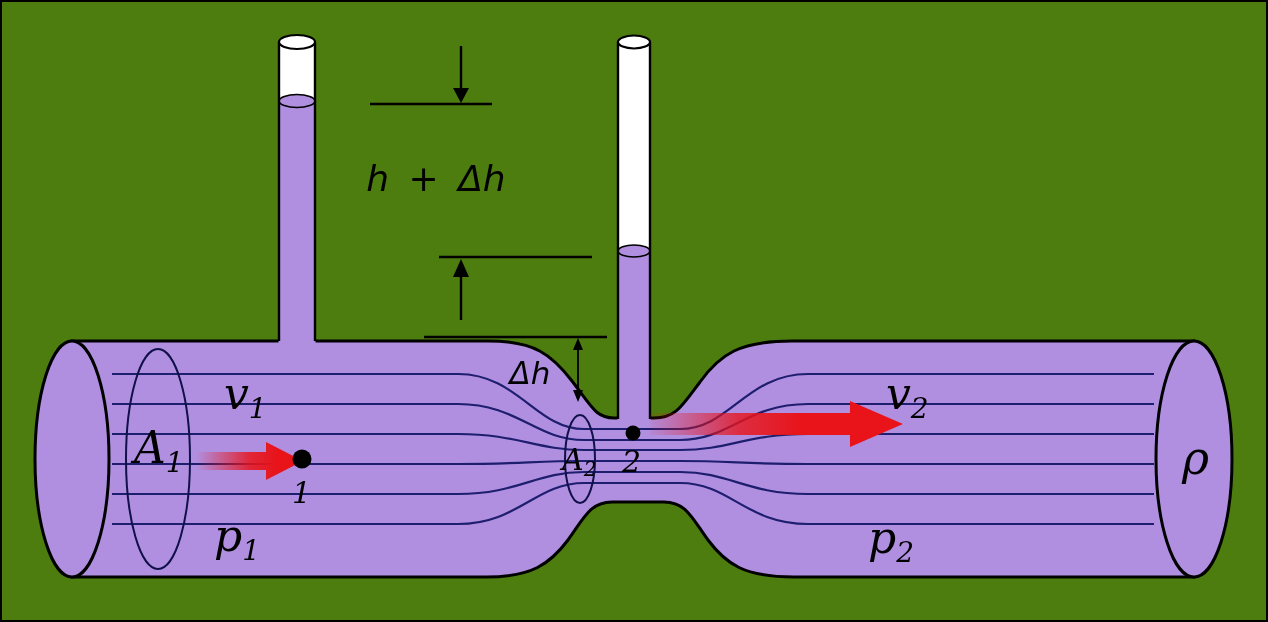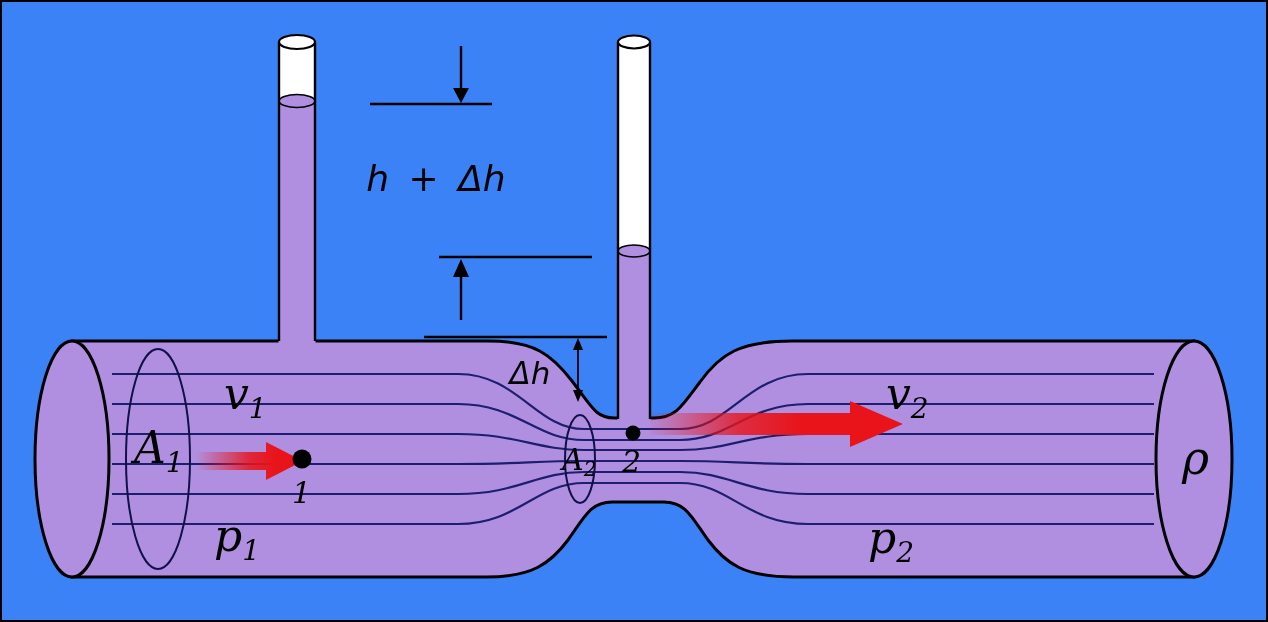--- a/index.html
+++ b/index.html
@@ -1,20 +1,20 @@
 <!DOCTYPE html>
 <html><head>
 <meta charset="utf-8">
 <style>
   html, body { margin: 0; padding: 0; background: #ffffff; }
   .canvas {
     position: relative;
     width: 1268px;
     height: 622px;
-    background: #3b82f6;
+    background: #4d7c0f;
     overflow: hidden;
   }
   svg { display: block; }
 
   
   .pipe-outline   { fill: #b08fe0; stroke: #000000; stroke-width: 3; }
   .cap            { fill: #b08fe0; stroke: #000000; stroke-width: 3; }
   .cross-ellipse  { fill: none; stroke: #10104a; stroke-width: 2; }
   .streamline     { fill: none; stroke: #1e1e6e; stroke-width: 2.2; }
   .tube-wall      { stroke: #000000; stroke-width: 2.4; }

